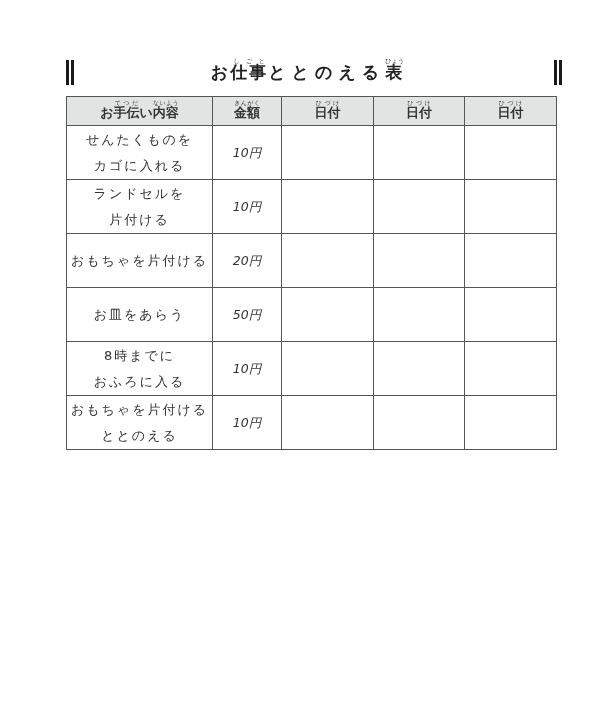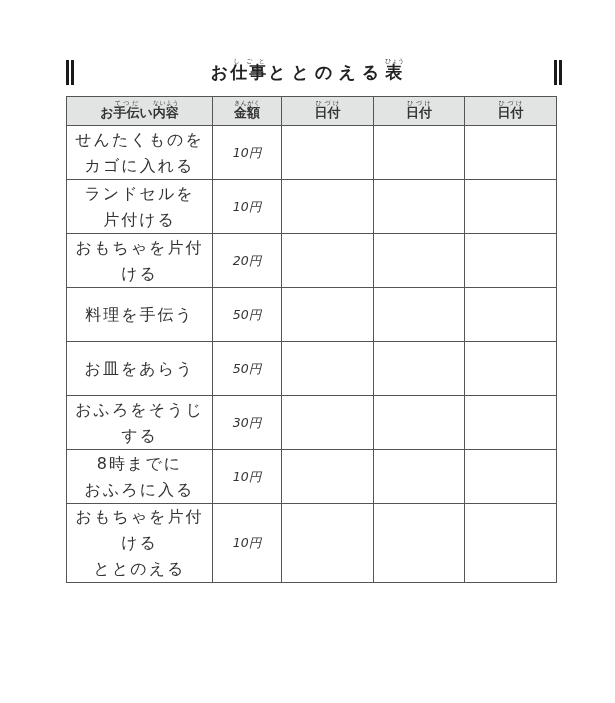--- a/index.html
+++ b/index.html
@@ -6,21 +6,21 @@
     body { width:615px; height:703px; position:relative; overflow:hidden;
            font-family:"DejaVu Sans","Liberation Sans",sans-serif; color:#333; }
     .bar { position:absolute; top:60px; width:2.5px; height:25px; background:#1a1a1a; }
     .title { position:absolute; left:0; width:615px; top:58px; text-align:center;
              font-size:17px; font-weight:bold; color:#222; letter-spacing:2px; }
     ruby { ruby-position:over; }
     rt { font-size:6px; font-weight:normal; letter-spacing:0; color:#333; }
     table { position:absolute; left:66px; top:96px; border-collapse:collapse; table-layout:fixed; }
     th, td { border:1px solid #555; padding:0; text-align:center; vertical-align:middle; }
     th { background:#e2e3e3; height:28px; font-size:13px; font-weight:bold; color:#333; }
-    td { height:53px; font-size:16px; color:#333; letter-spacing:2px; line-height:26px; }
+    td { height:53px; font-size:13px; color:#333; letter-spacing:2px; line-height:26px; }
     td.amt { font-size:12.5px; letter-spacing:0;font-style:italic; }
     td.blank { background:#fff; }
     .c1 { width:146px; } .c2 { width:69px; } .c3 { width:92px; } .c4 { width:91px; } .c5 { width:92px; }
   </style>
 </head>
 <body>
 
 <div class="bar" style="left:66px;"></div>
 <div class="bar" style="left:71px;"></div>
 <div class="bar" style="left:554px;"></div>
@@ -74,41 +74,23 @@
         <td>
           <div>おもちゃを片付ける</div>
         </td>
         <td class="amt">20円</td>
         <td class="blank"></td>
         <td class="blank"></td>
         <td class="blank"></td>
       </tr>
       <tr>
         <td>
-          <div>料理を手伝う</div>
-        </td>
-        <td class="amt">50円</td>
-        <td class="blank"></td>
-        <td class="blank"></td>
-        <td class="blank"></td>
-      </tr>
-      <tr>
-        <td>
           <div>お皿をあらう</div>
         </td>
         <td class="amt">50円</td>
-        <td class="blank"></td>
-        <td class="blank"></td>
-        <td class="blank"></td>
-      </tr>
-      <tr>
-        <td>
-          <div>おふろをそうじする</div>
-        </td>
-        <td class="amt">30円</td>
         <td class="blank"></td>
         <td class="blank"></td>
         <td class="blank"></td>
       </tr>
       <tr>
         <td>
           <div>8時までに</div>
           <div>おふろに入る</div>
         </td>
         <td class="amt">10円</td>

